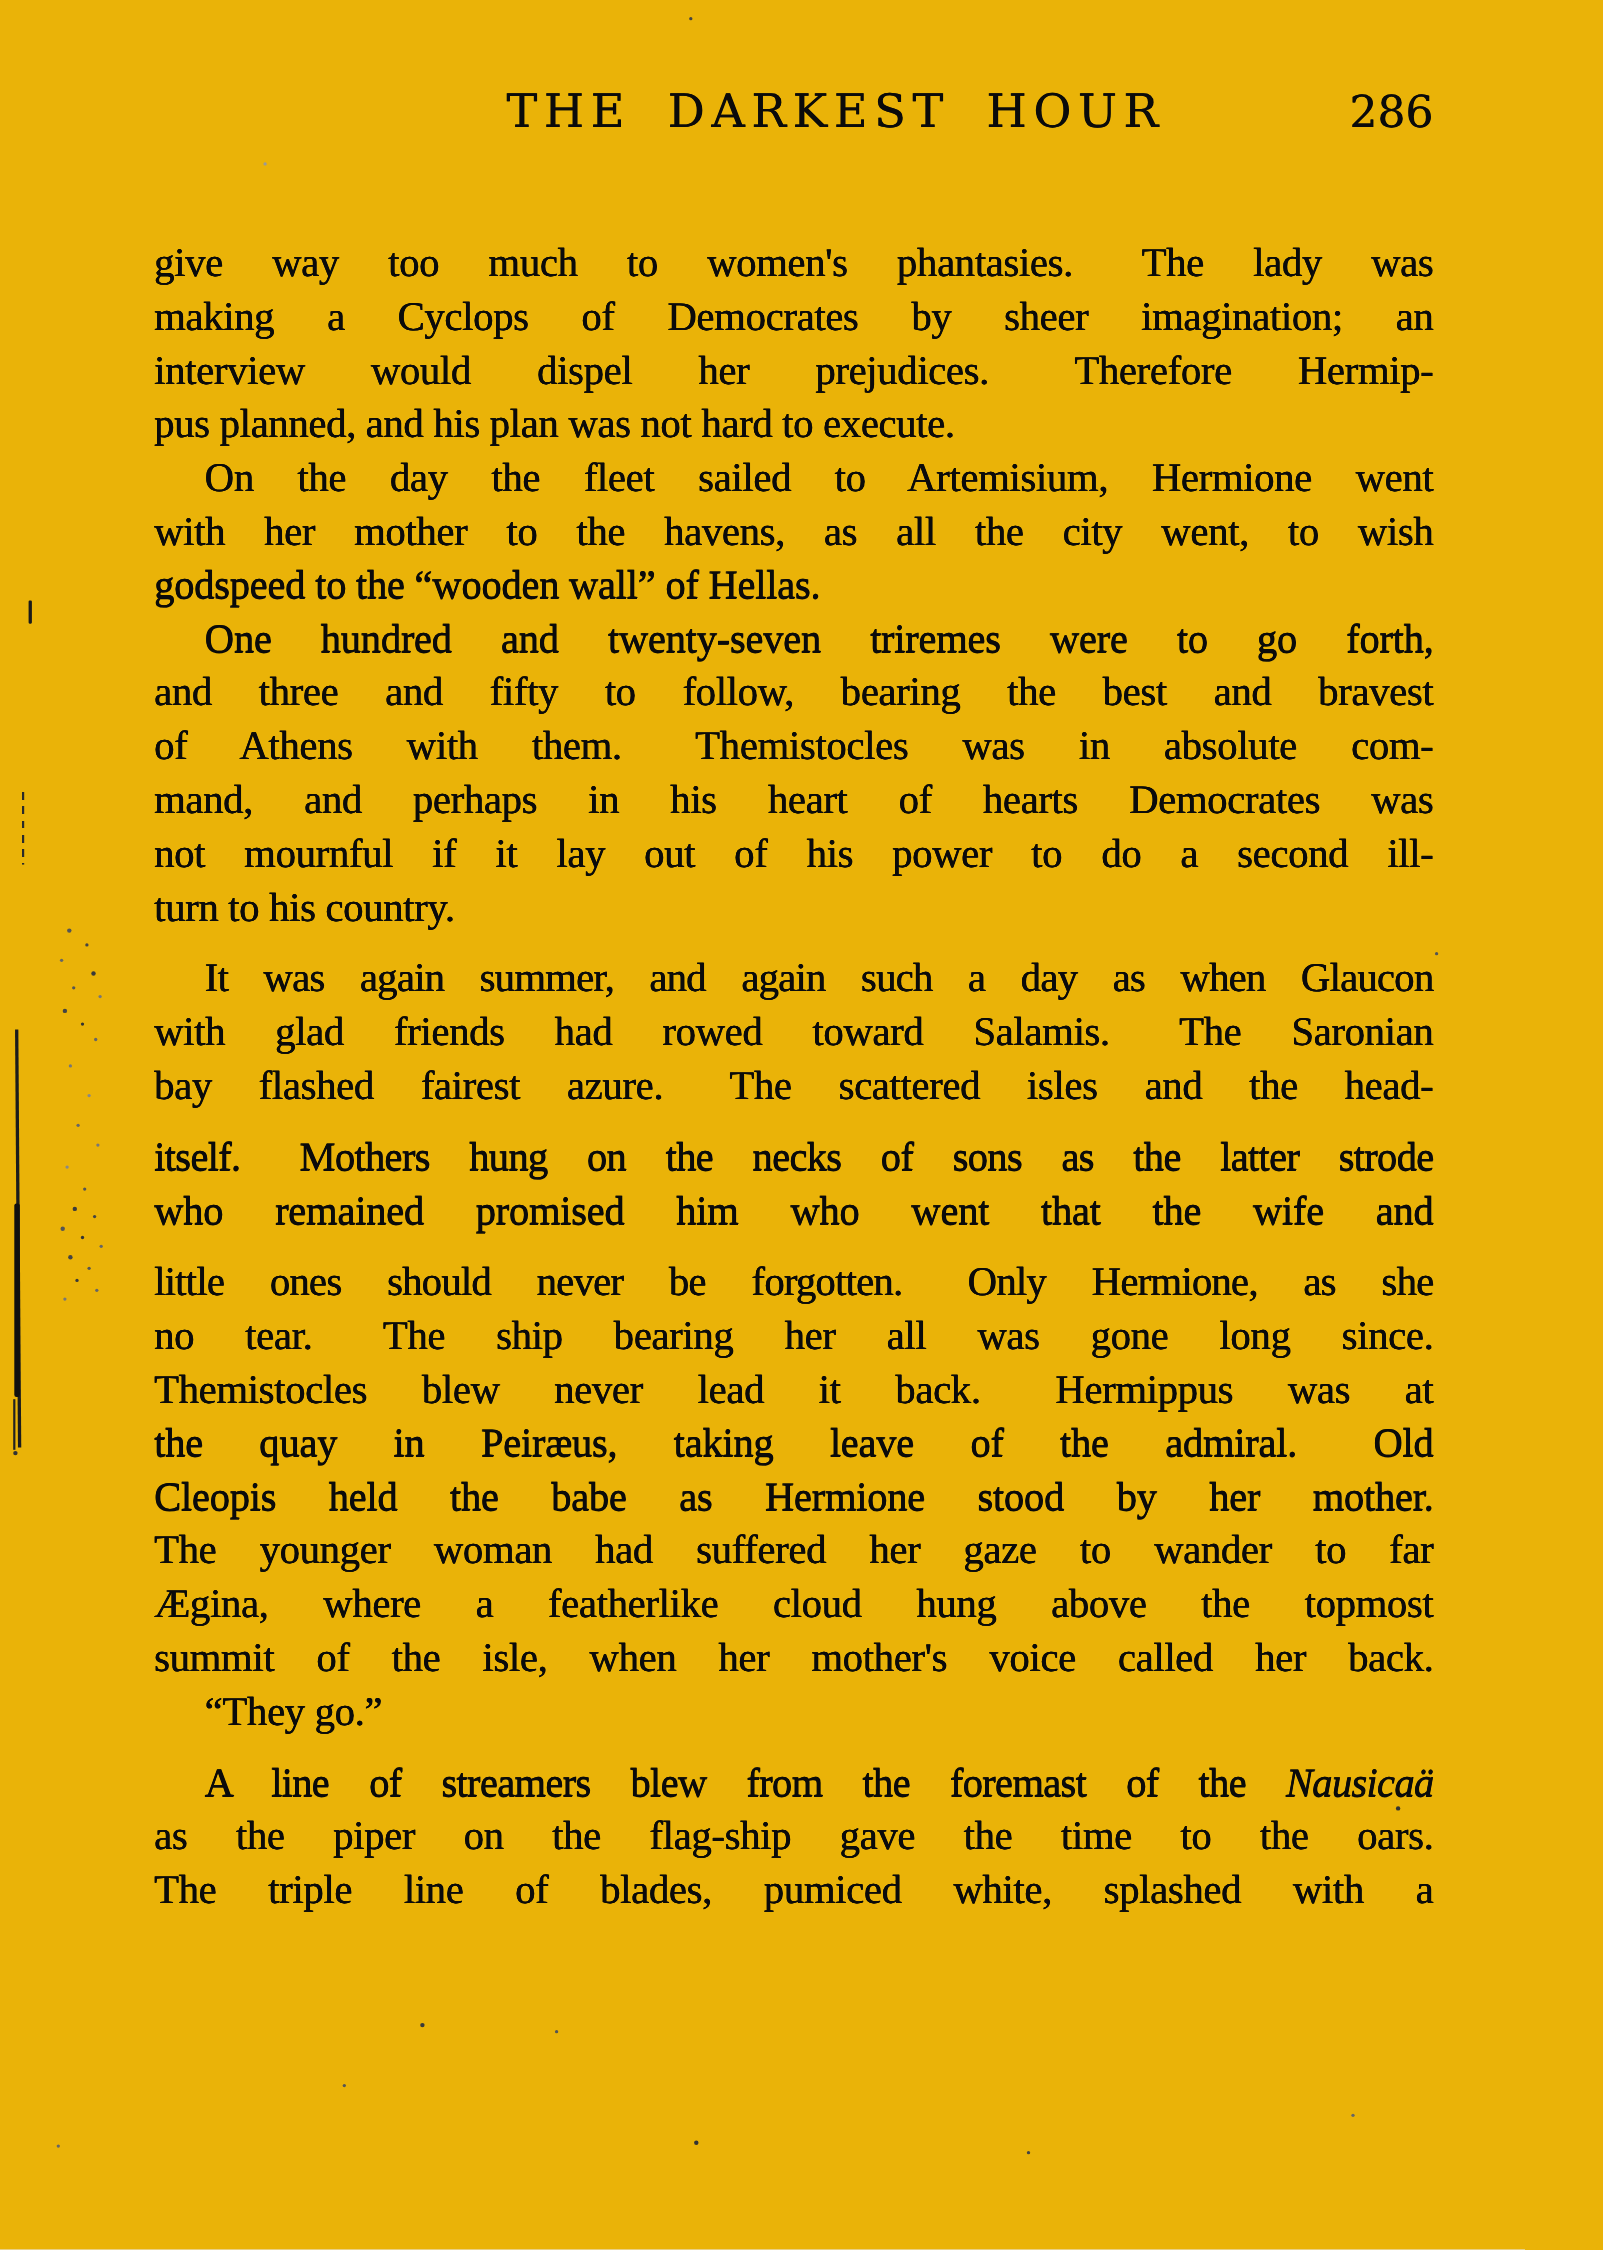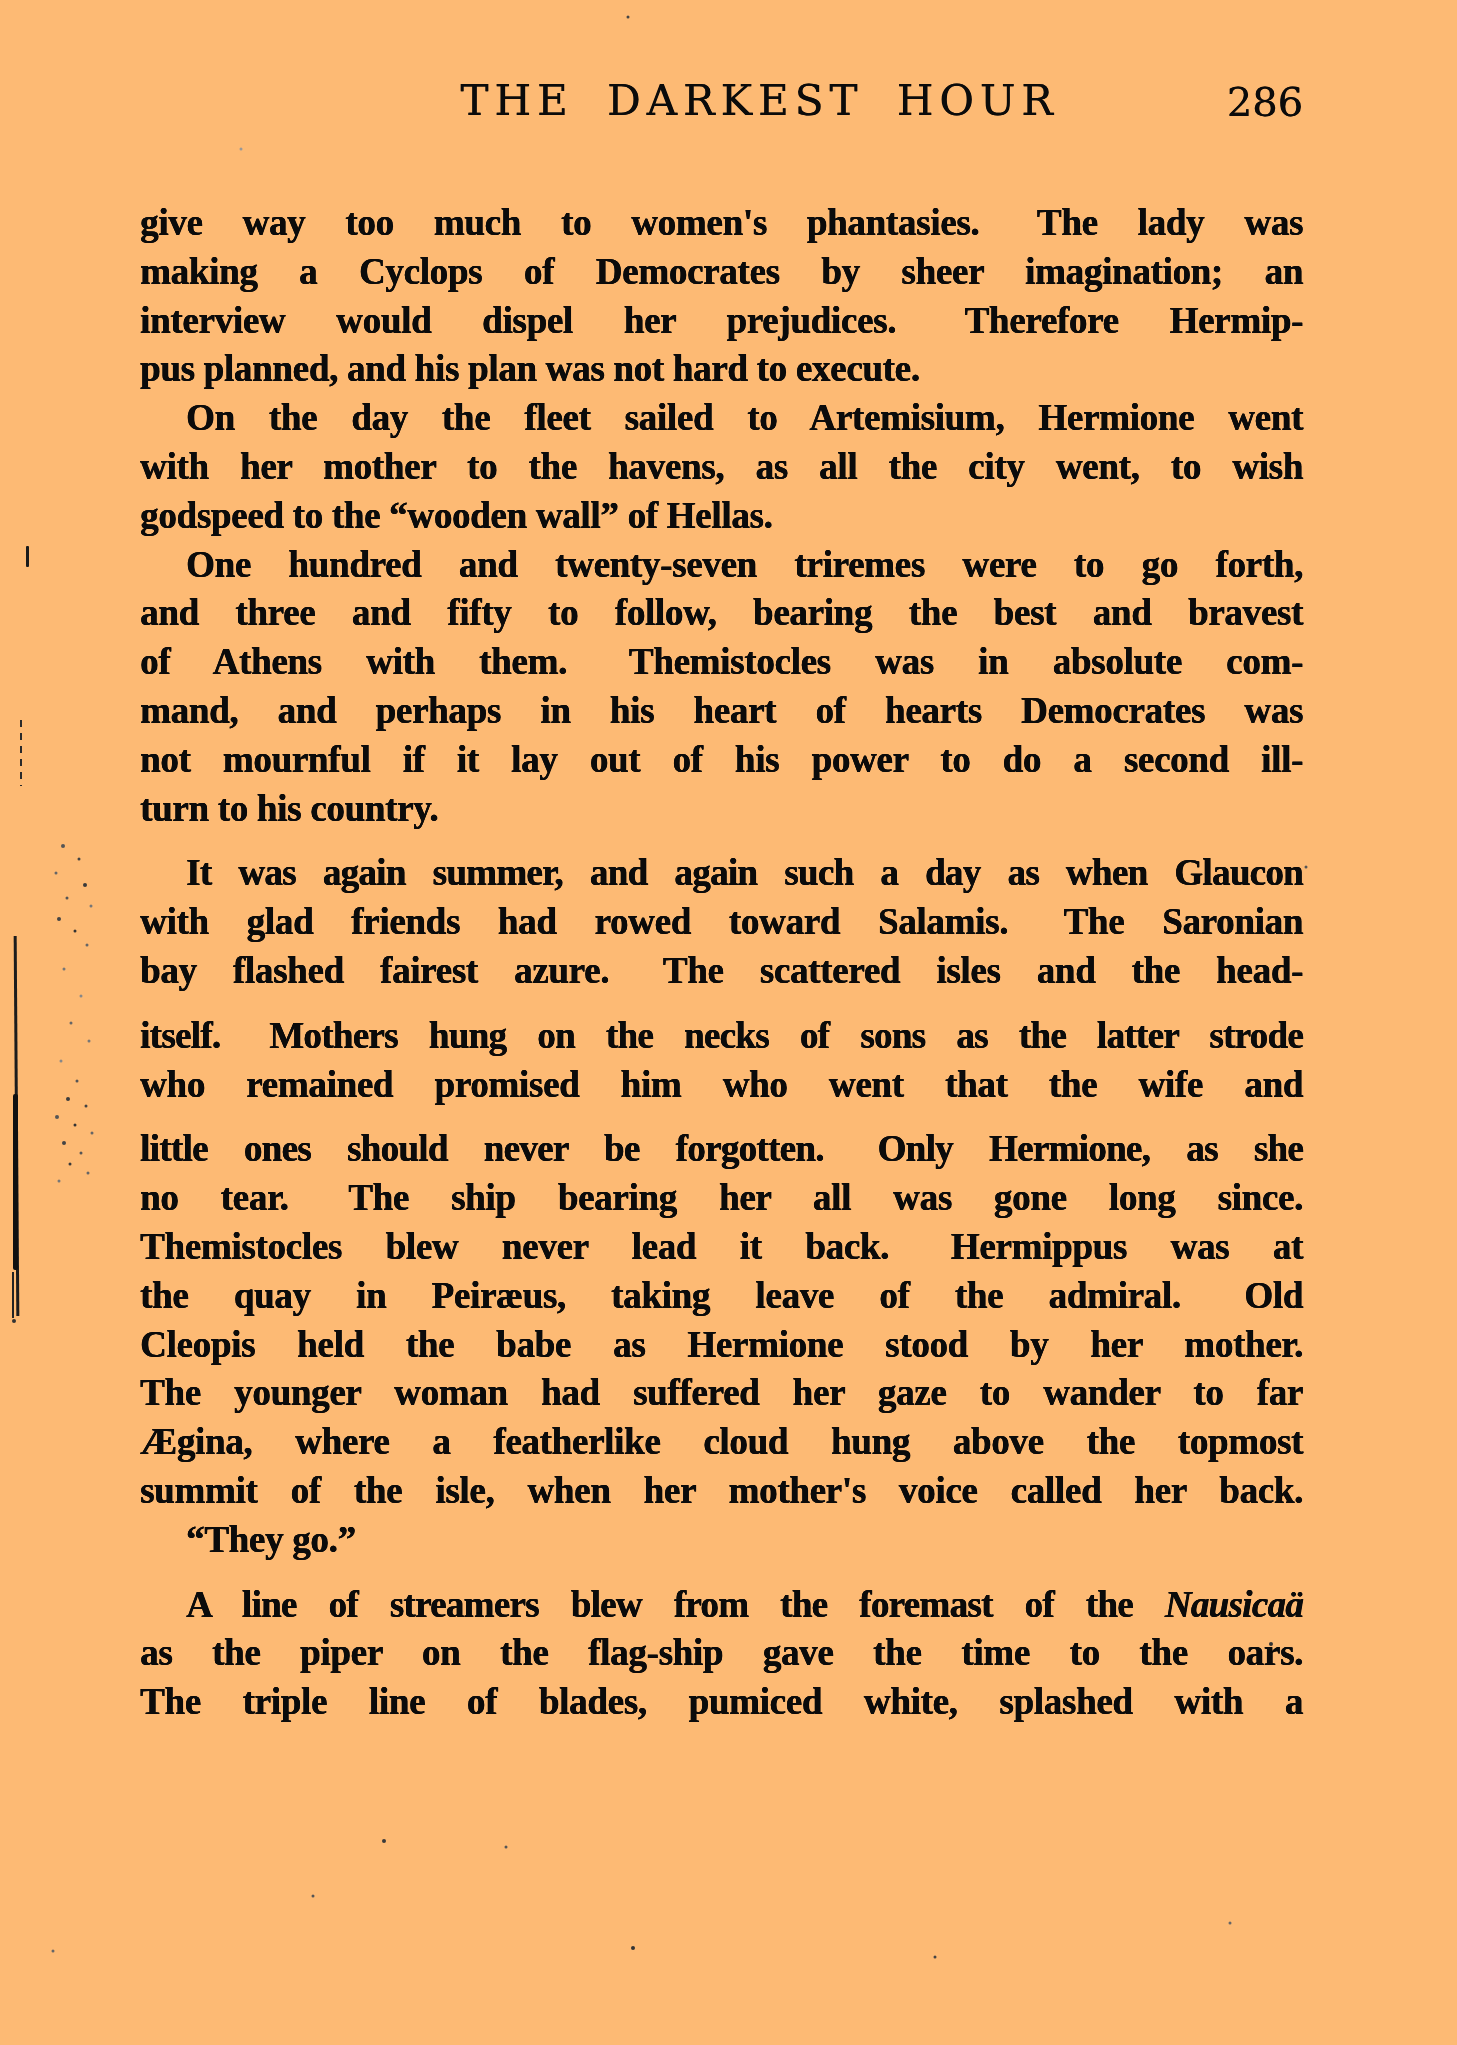--- a/index.html
+++ b/index.html
@@ -1,19 +1,19 @@
 <!DOCTYPE html>
 <html><head>
 <meta charset="utf-8">
 <style>
   html,body { margin:0; padding:0; background:#e8e8e8; }
   .page {
     position:relative;
     width:1457px; height:2045px;
-    background:#fdba74;
+    background:#eab308;
     overflow:hidden;
     font-family:"Liberation Serif","DejaVu Serif",serif;
     color:#0b0b0b;
   }
   
   .running-head {
     position:absolute; top:80px; left:140px; width:1163px;
     box-sizing:border-box; padding-left:76px;
     text-align:center;
     font-family:"DejaVu Serif",serif;
@@ -23,21 +23,21 @@
     text-shadow:0.4px 0 0 currentColor;
   }
   .folio {
     position:absolute; top:82px; right:154px;
     font-family:"DejaVu Serif",serif;
     font-size:40px; line-height:1;
     text-shadow:0.4px 0 0 currentColor;
   }
   
   .text-block {
-    position:absolute; left:140px; top:199px; width:1163px;font-weight:bold;
+    position:absolute; left:140px; top:216px; width:1163px;
   }
   .line {
     height:48.8px; line-height:48.8px;
     font-size:37px;
     letter-spacing:-0.3px;
     text-align:justify; text-align-last:justify;
     white-space:normal;
     overflow:visible;
     text-shadow:0.45px 0 0 currentColor, 0 0.3px 0 currentColor;
   }

